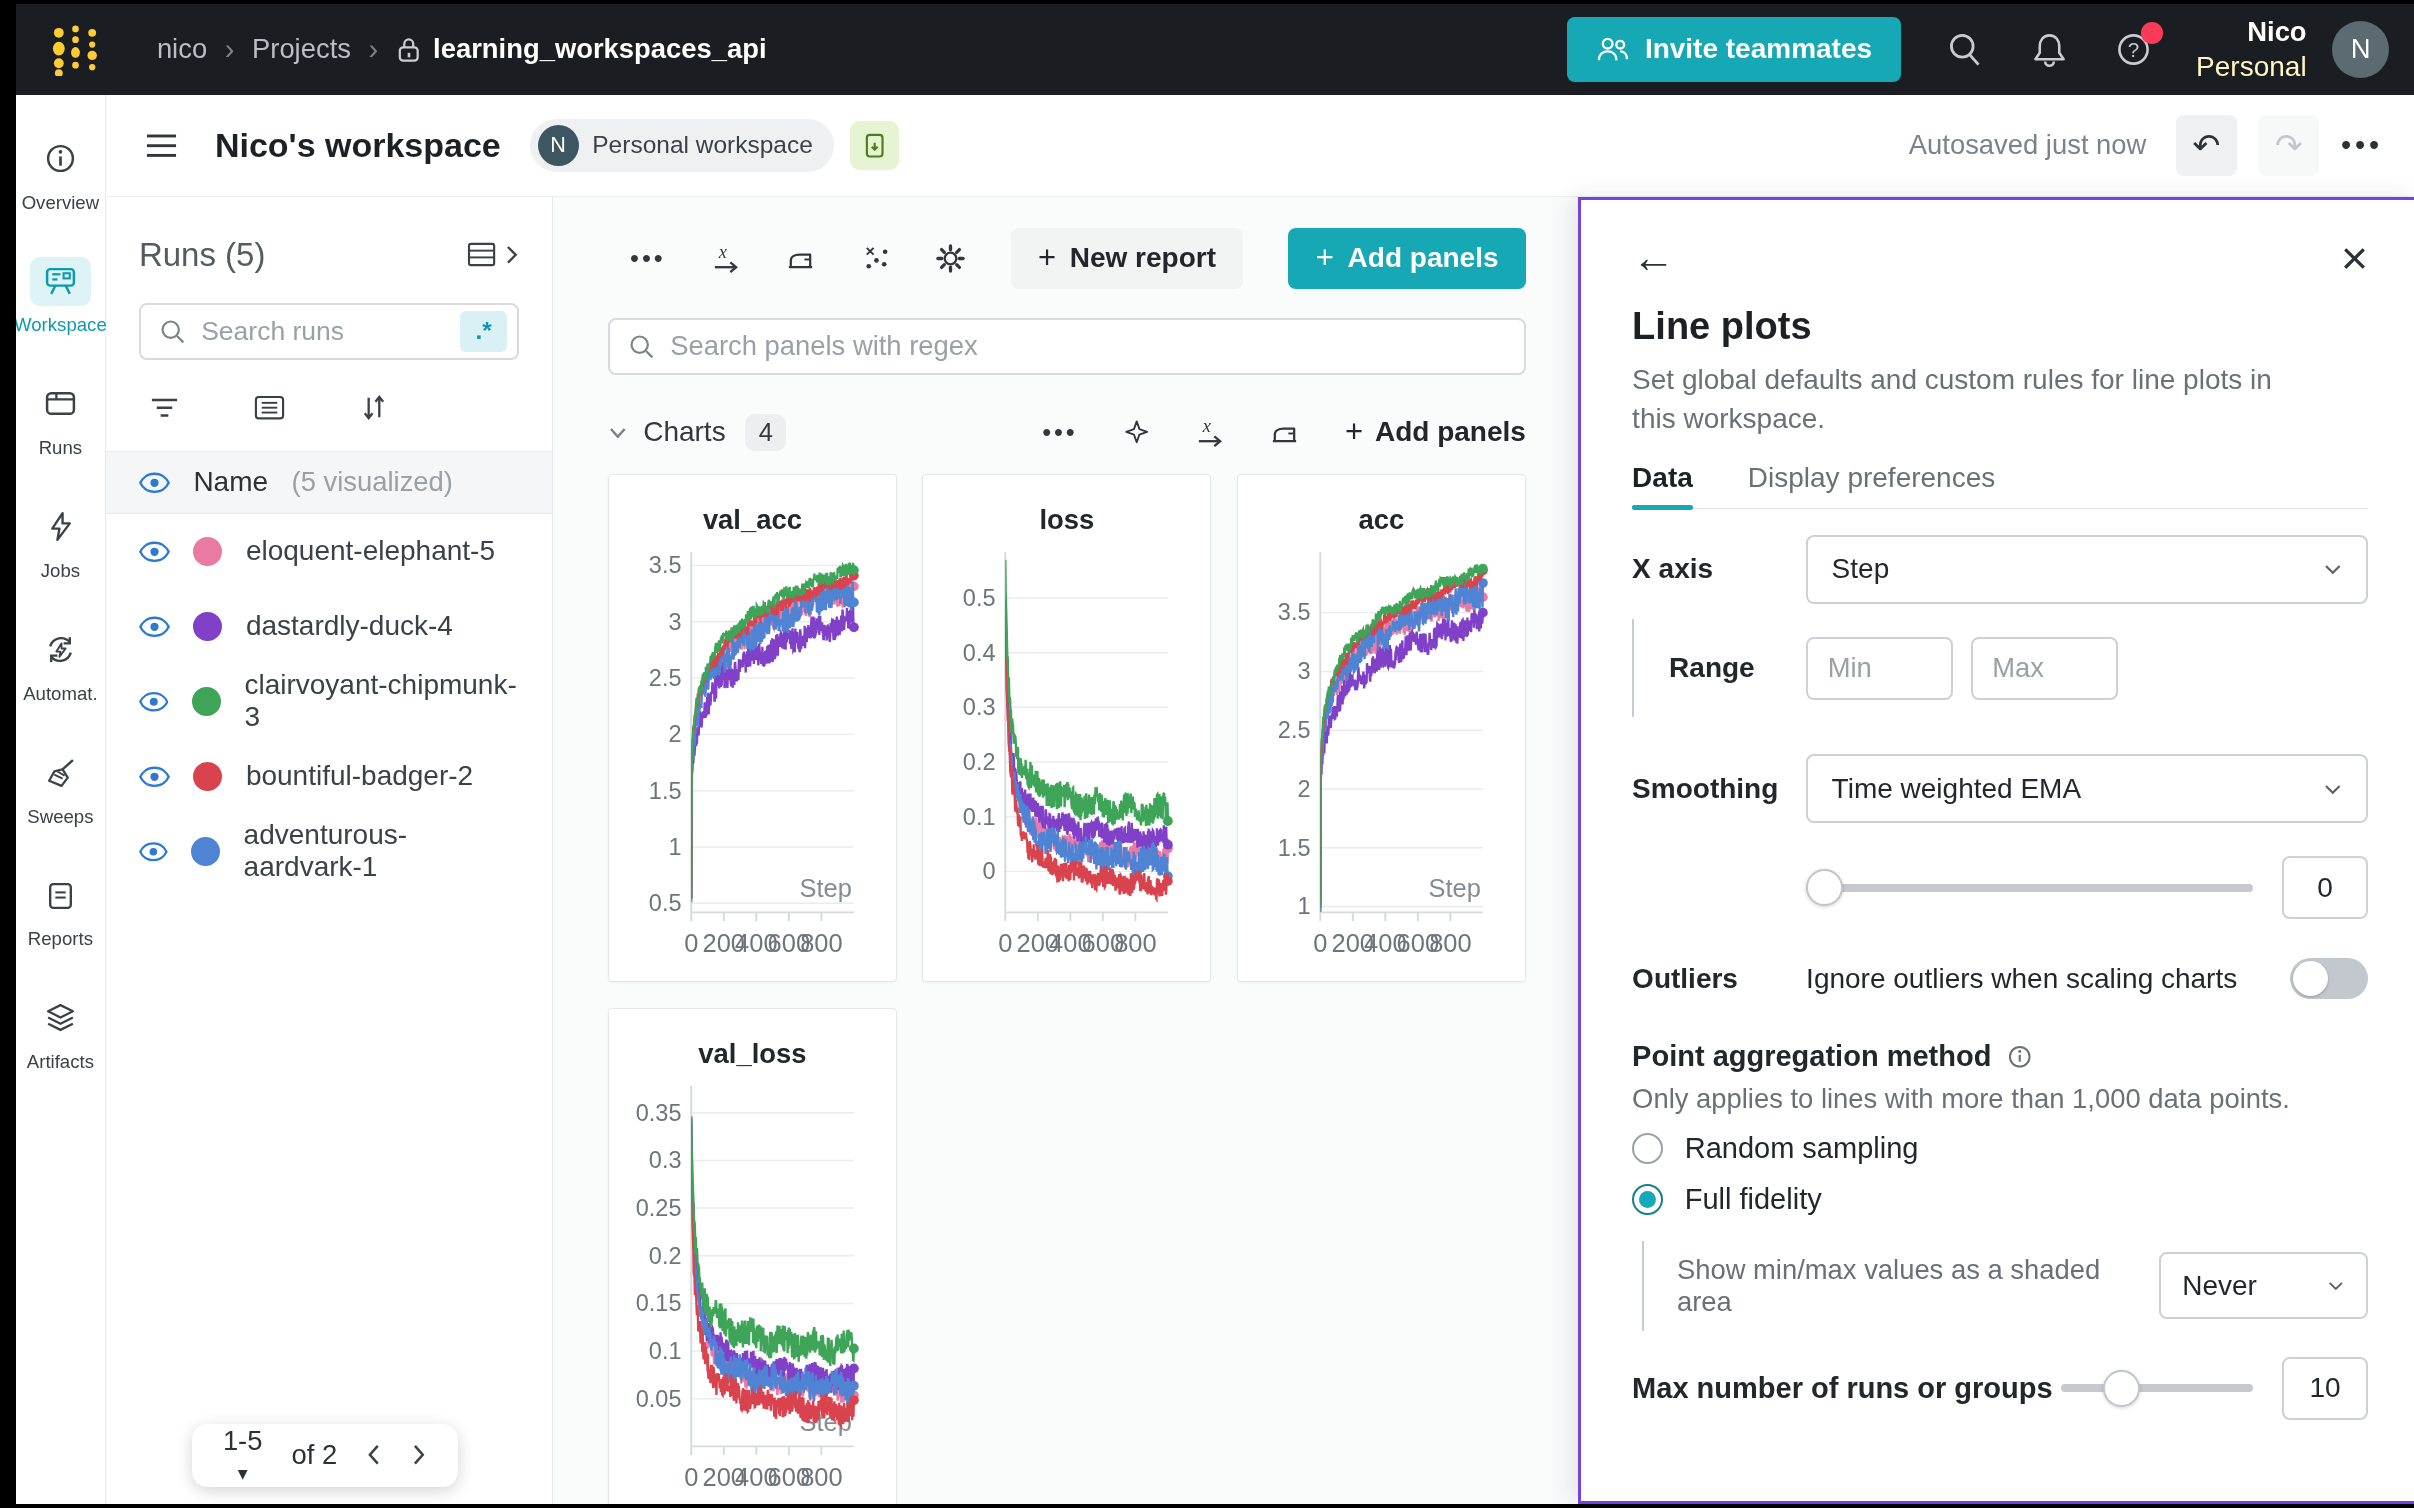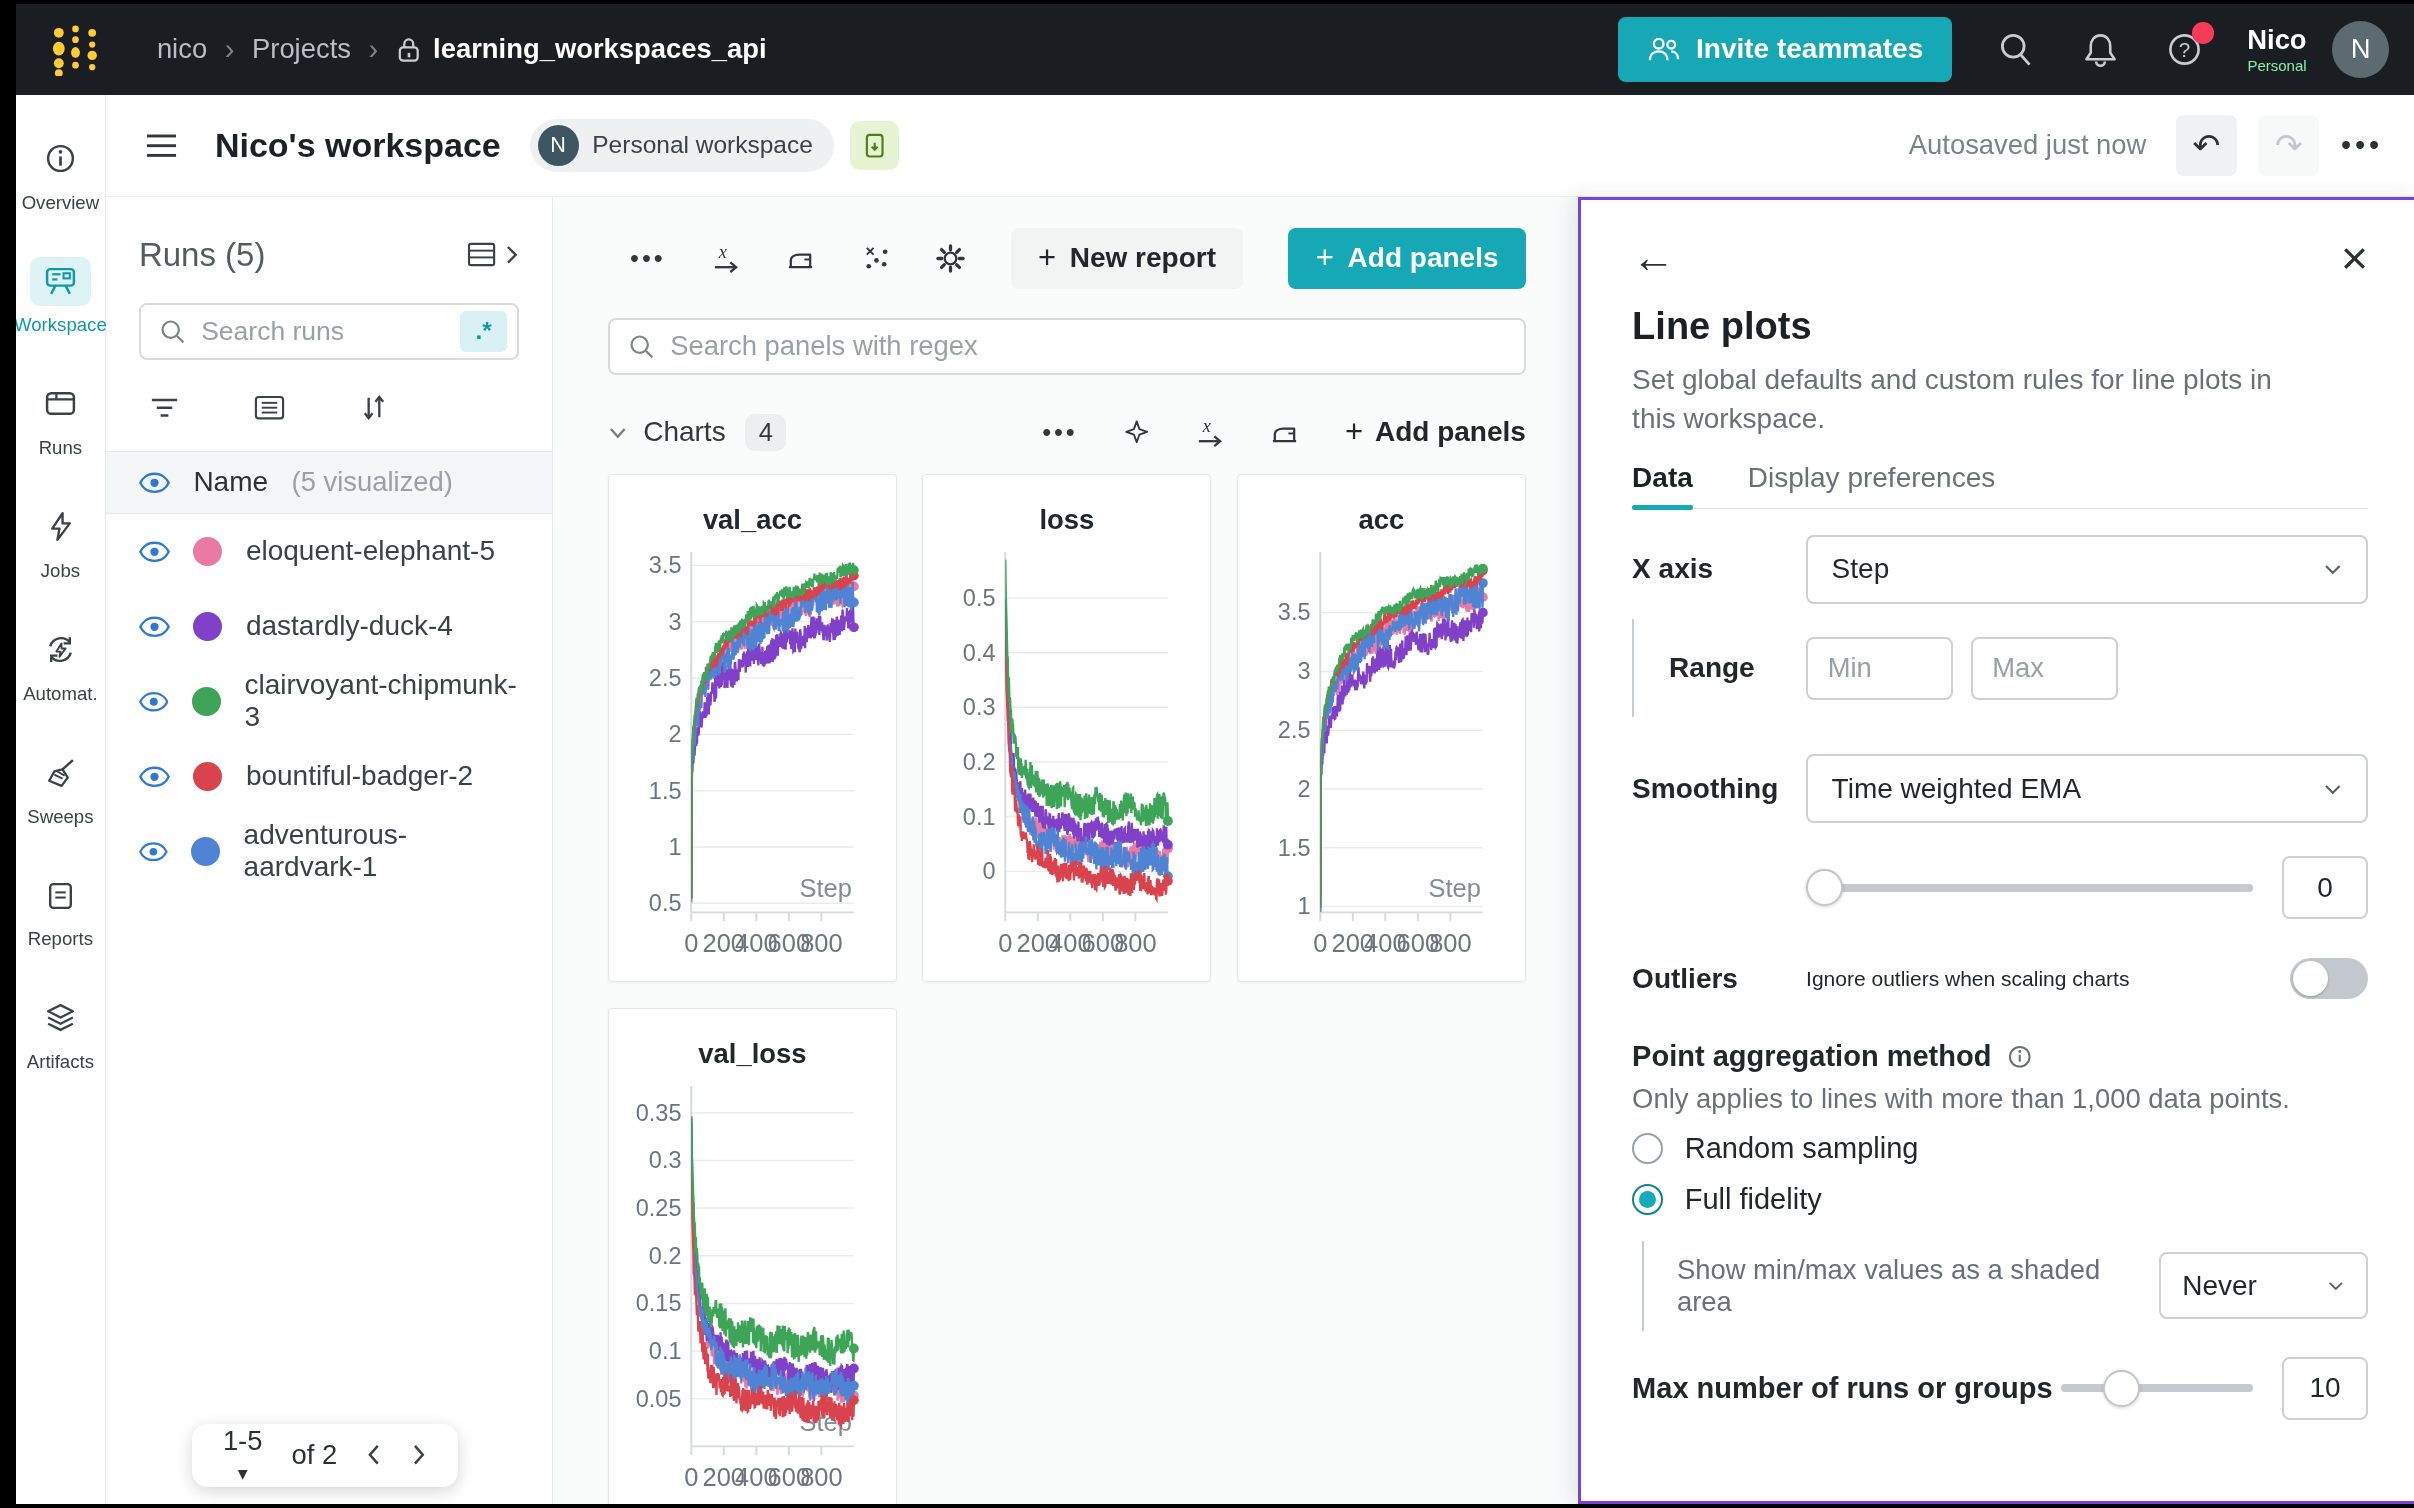--- a/index.html
+++ b/index.html
@@ -14,21 +14,21 @@
   .crumbs{display:flex;align-items:center;gap:17.6px;margin-left:55px;font-size:27.4px;color:#b9bfc6;}
   .crumb-sep{color:#7d838a;font-size:29px;}
   .crumb-last{color:#fff;font-weight:bold;display:flex;align-items:center;gap:11.8px;}
   .btn-invite{margin-left:auto;height:65px;background:#16a8b4;border:none;border-radius:7.8px;color:#fff;
     font-size:28px;font-weight:bold;display:flex;align-items:center;gap:15.7px;padding:0 29px;cursor:pointer;
     font-family:inherit;}
   .top-ic{width:39px;height:39px;color:#c6ccd2;margin-left:45px;position:relative;cursor:pointer;}
   .reddot{position:absolute;top:-7.8px;right:-9.8px;width:21.6px;height:21.6px;border-radius:50%;background:#fb3a57;}
   .userblk{margin-left:43px;text-align:right;line-height:1.25;}
   .userblk .nm{color:#fff;font-size:27.4px;font-weight:bold;}
-  .userblk .sc{color:#86efac;font-size:15px;}
+  .userblk .sc{color:#fef9c3;font-size:28px;}
   .avatar{width:57px;height:57px;border-radius:50%;background:#5c6a72;color:#fff;display:flex;align-items:center;
     justify-content:center;font-size:27.4px;margin-left:25.5px;flex:0 0 auto;cursor:pointer;}
 
   
   .main-row{flex:1;display:flex;min-height:0;}
   .sidenav{width:90px;background:#fff;border-right:1px solid #e7e9eb;display:flex;flex-direction:column;
     align-items:center;padding-top:39px;gap:43px;flex:0 0 auto;}
   .nav-item{display:flex;flex-direction:column;align-items:center;gap:8.8px;color:#3b4147;font-size:18.6px;cursor:pointer;width:90px;}
   .nav-item svg{width:37px;height:33px;}
   .nav-item.active{color:#0f9aab;}
@@ -124,21 +124,21 @@
     padding:0 19.6px;font-family:inherit;outline:none;}
   .mini-input::placeholder{color:#9aa0a6;}
   .slider-row{display:flex;align-items:center;margin-top:33px;}
   .slider{position:relative;height:37px;flex:1;margin-left:174px;display:flex;align-items:center;}
   .slider .track{height:7.8px;width:100%;background:#c6cacf;border-radius:3.9px;}
   .slider .thumb{position:absolute;top:0;width:37px;height:37px;border-radius:50%;background:#fff;
     border:2px solid #c2c6cb;box-shadow:0 1px 3.9px rgba(0,0,0,.18);cursor:pointer;}
   .valbox{width:86px;height:63px;border:2px solid #cdd1d5;border-radius:7.8px;display:flex;align-items:center;
     justify-content:center;font-size:28px;color:#23272b;margin-left:29px;flex:0 0 auto;}
   .outl-row{display:flex;align-items:center;margin-top:39px;}
-  .outl-text{font-size:21px;color:#23272b;}
+  .outl-text{font-size:28px;color:#23272b;}
   .toggle{margin-left:auto;width:78px;height:41px;border-radius:20.6px;background:#c2c8ce;position:relative;cursor:pointer;flex:0 0 auto;}
   .toggle .knob{position:absolute;left:2.9px;top:2.9px;width:35px;height:35px;border-radius:50%;background:#fff;box-shadow:0 1px 2.9px rgba(0,0,0,.25);}
   .pa-title-row{display:flex;align-items:center;gap:15.7px;margin-top:41px;}
   .pa-title{font-size:29px;font-weight:bold;color:#23272b;}
   .pa-note{font-size:27.4px;color:#6b7077;margin-top:9.8px;}
   .radio-row{display:flex;align-items:center;gap:21.6px;height:47px;margin-top:9.8px;cursor:pointer;}
   .radio{width:31px;height:31px;border-radius:50%;border:2.9px solid #9aa0a6;flex:0 0 auto;background:#fff;}
   .radio.sel{border-color:#11808f;display:flex;align-items:center;justify-content:center;}
   .radio.sel::after{content:"";width:17.6px;height:17.6px;border-radius:50%;background:#14a9bb;}
   .radio-lab{font-size:29px;color:#23272b;}

